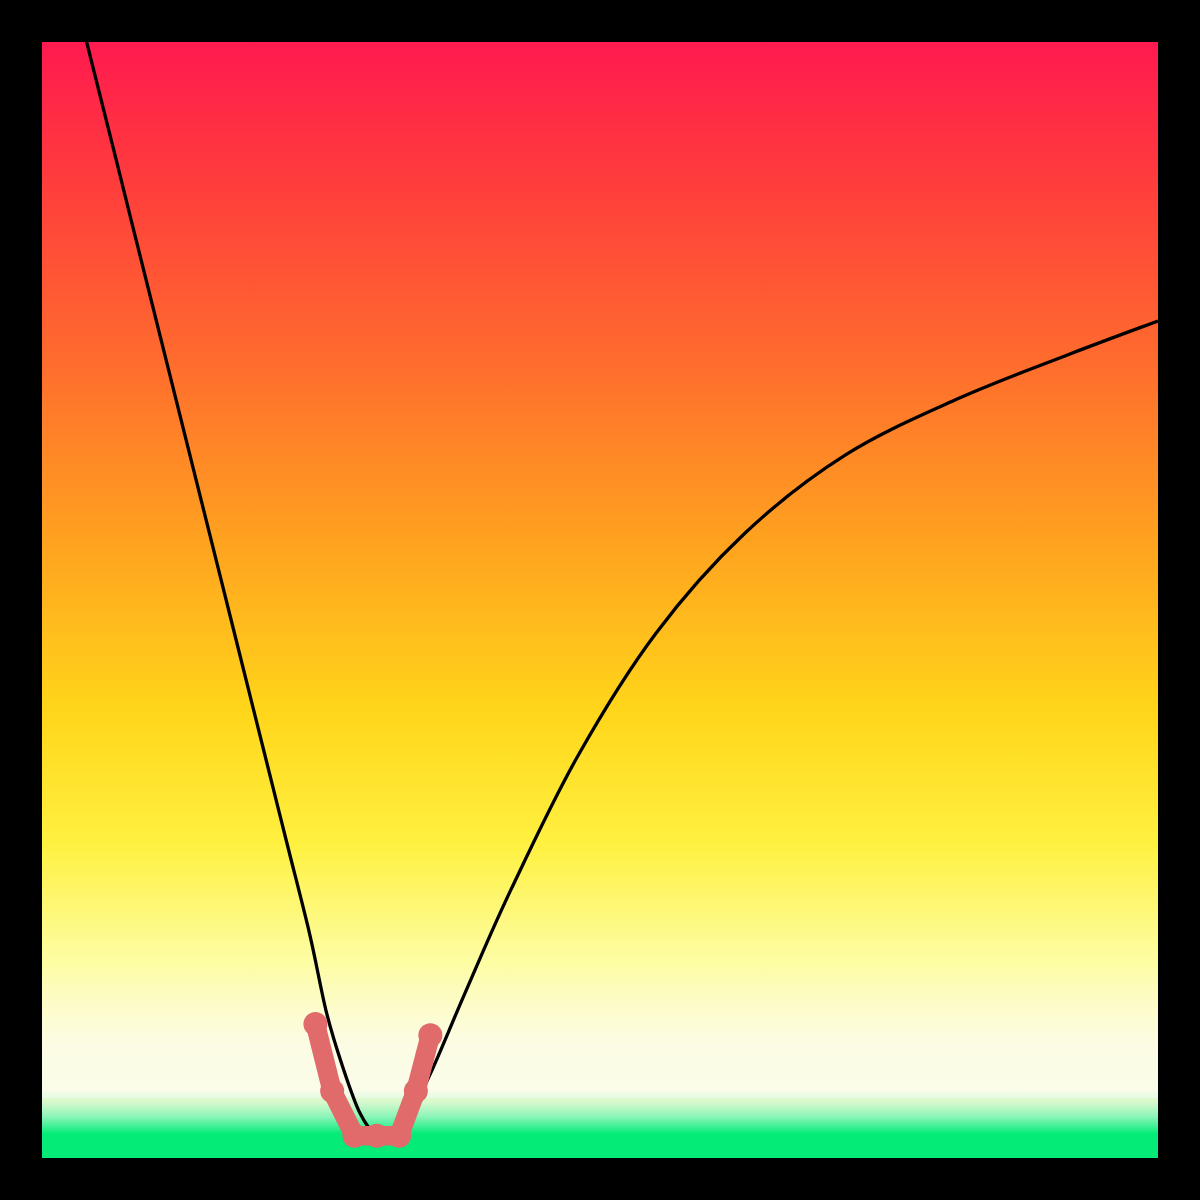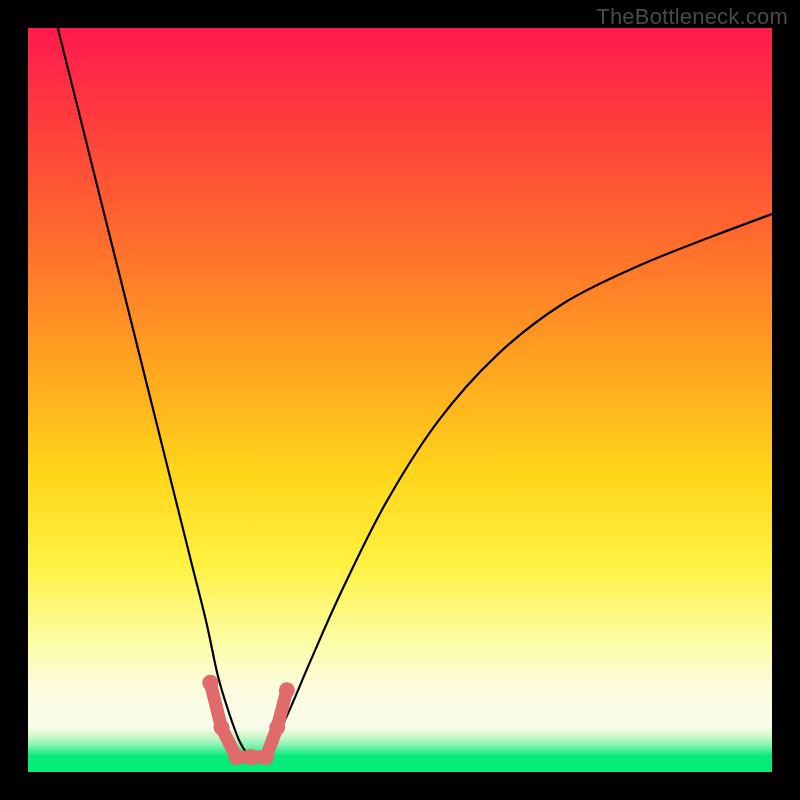--- a/index.html
+++ b/index.html
@@ -102,21 +102,20 @@
     stroke: #e16a6a;
     stroke-width: 13;
     stroke-linecap: round;
     fill: none;
   }
 </style>
 </head>
 <body>
 
 <div class="container">
-  <div class="watermark">TheBottleneck.com</div>
 
   <div class="plot">
     <div class="plot-gradient"></div>
     <div class="wash-band"></div>
     <div class="green-band"></div>
 
     <svg class="curves" viewBox="0 0 744 744" preserveAspectRatio="none">
       <path id="curve-path" class="curve" d="M0,-111.59999999999991 C4.96,-92.99999999999993 19.840000000000003,-38.44 29.76,0 C39.68,38.44 49.6,79.36000000000007 59.52,119.04000000000008 C69.44,158.72000000000008 79.36,198.4 89.28,238.07999999999998 C99.2,277.76 109.12,317.44 119.04,357.12 C128.96,396.8 141.36,446.40000000000003 148.8,476.16 C156.24,505.92 158.72,515.8399999999999 163.68,535.68 C168.64000000000001,555.52 174.22,576.6 178.56,595.2 C182.9,613.8000000000001 186,632.4 189.72,647.28 C193.44,662.16 197.16000000000003,673.32 200.88000000000002,684.48 C204.60000000000002,695.64 208.32,706.8 212.04,714.24 C215.76,721.6800000000001 219.48,726.64 223.2,729.12 C226.92,731.6 230.64000000000001,731.6 234.36,729.12 C238.08,726.64 241.18,721.6800000000001 245.52,714.24 C249.86,706.8 254.2,698.12 260.4,684.48 C266.59999999999997,670.84 274.04,652.24 282.72,632.4 C291.40000000000003,612.56 300.08,591.48 312.47999999999996,565.44 C324.87999999999994,539.4000000000001 341,504.68000000000006 357.12,476.16 C373.24,447.64 390.6,419.12 409.20000000000005,394.32 C427.80000000000007,369.52 447.64000000000004,347.19999999999993 468.72,327.35999999999996 C489.8,307.52 512.12,290.15999999999997 535.68,275.28 C559.2399999999999,260.4 585.28,249.23999999999998 610.0799999999999,238.07999999999998 C634.8799999999999,226.92 662.16,217.00000000000006 684.48,208.32000000000005 C706.8000000000001,199.64000000000004 734.08,189.72 744,186"></path>
       <g id="marker-group">
           <path d="M182.28,654.72 L193.44,699.36 L208.32000000000002,729.12 L223.2,729.12 L238.08,729.12 L249.24,699.36 L258.912,662.16" class="marker-line"></path>

